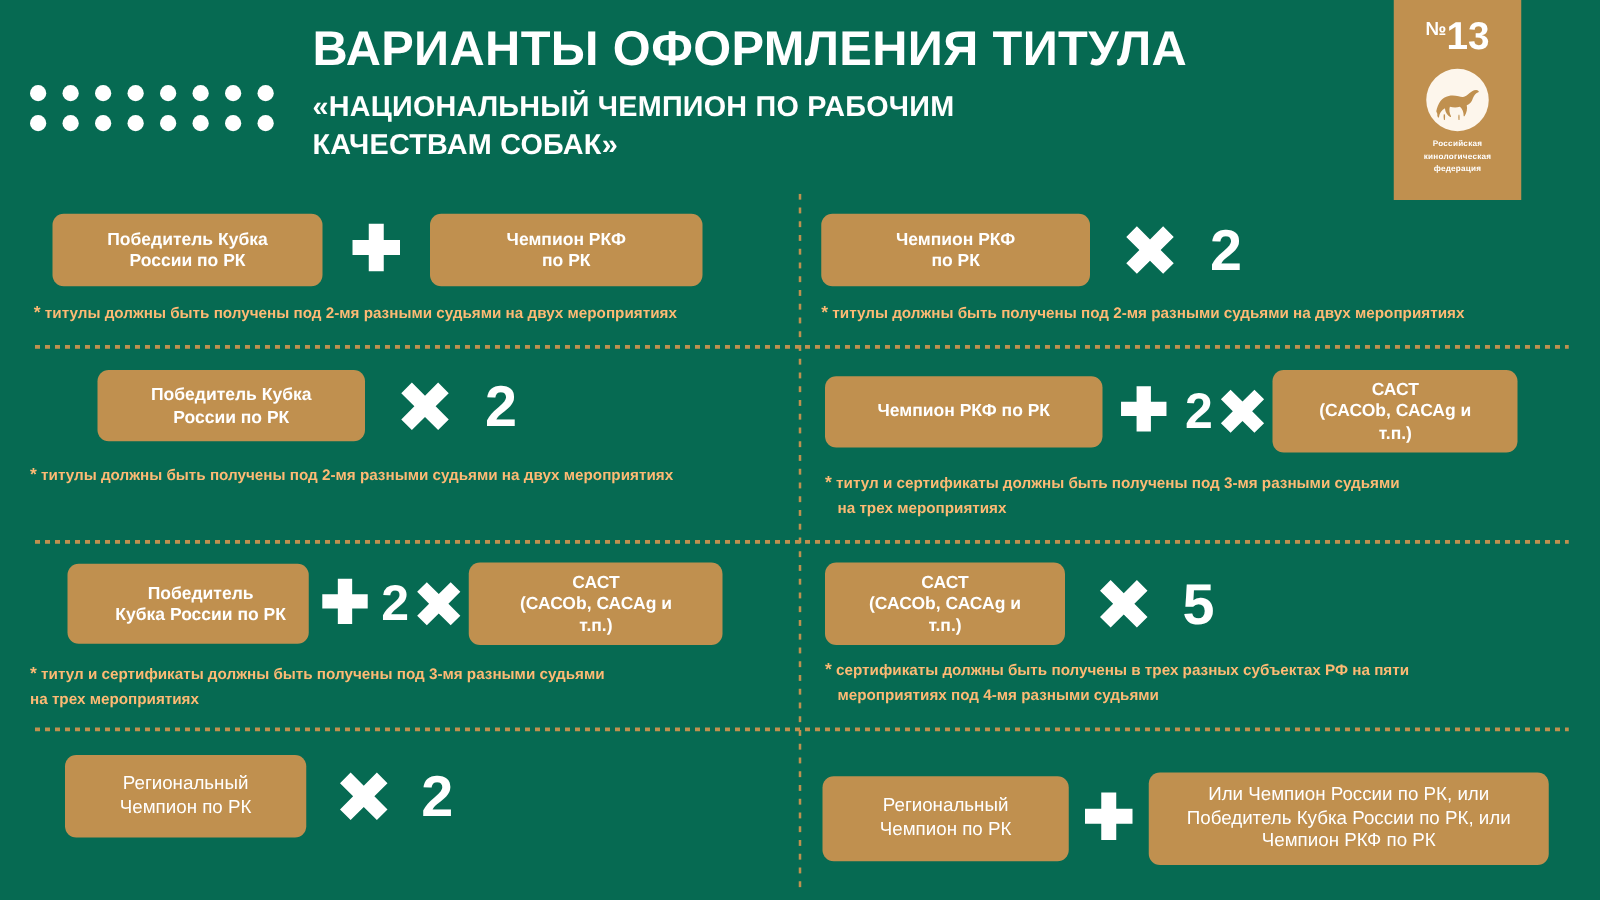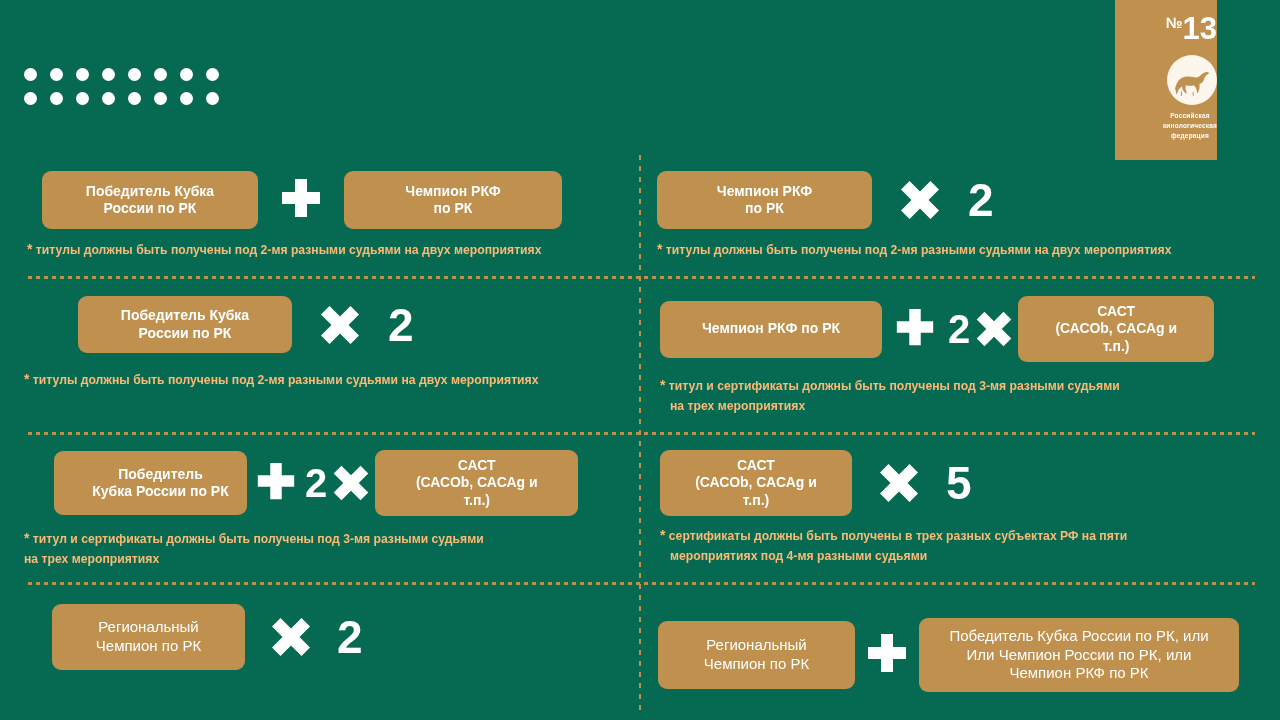--- a/index.html
+++ b/index.html
@@ -41,21 +41,21 @@
     font-size: 23px; font-weight: bold; line-height: 1.32;
     color: #ffffff; letter-spacing: .2px;
   }
 
   
   .badge {
     position: absolute; left: 1115px; top: 0;
     width: 102px; height: 160px;
     background: #c0904f;
     display: flex; flex-direction: column;
-    align-items: flex-end;
+    align-items: center;
   }
   .badge-number {
     margin-top: 13px;
     font-size: 31px; font-weight: bold; color: #ffffff;
     line-height: 1;
   }
   .badge-number sup { font-size: 15px; vertical-align: super; }
   .badge-logo {
     margin-top: 11px;
     width: 50px; height: 50px; border-radius: 50%;
@@ -137,20 +137,27 @@
     <i></i>
       <i></i>
       <i></i>
       <i></i>
       <i></i>
       <i></i>
       <i></i>
       <i></i>
   </div>
 
+  <div class="title-block">
+    <div class="main-title">ВАРИАНТЫ ОФОРМЛЕНИЯ ТИТУЛА</div>
+    <div class="sub-title">
+      <div>«НАЦИОНАЛЬНЫЙ ЧЕМПИОН ПО РАБОЧИМ</div>
+      <div>КАЧЕСТВАМ СОБАК»</div>
+    </div>
+  </div>
 
   <div class="badge">
     <div class="badge-number"><sup>№</sup><span>13</span></div>
     <div class="badge-logo">
       <svg width="40" height="34" viewBox="0 0 40 34" aria-hidden="true">
         <path fill="#c0904f" d="M3 26 c0.6-3 1.8-6 3.4-8.2 1.6-2.2 3.9-3.6 6.6-4.1 2.6-0.5 5.3-0.3 7.9 0.3 1.2 0.3 2.3 0.6 3.4 0.5 1.3-0.1 2.4-0.8 3.5-1.6 1.3-1 2.5-2.1 3.9-2.9 1-0.6 2.1-1 3.2-1 0.7 0 1.4 0.2 1.9 0.7 0.3 0.3 0.3 0.8-0.1 1-0.9 0.4-1.8 0.9-2.5 1.6-0.9 0.9-1.4 2.1-1.9 3.3-0.5 1.3-1 2.6-1.9 3.6-0.8 0.9-1.9 1.5-3 1.9 0.3 1.5 0.3 3 0 4.5-0.3 1.5-0.9 3-1.8 4.3-0.2 0.3-0.7 0.2-0.7-0.2 0-1.4-0.2-2.8-0.7-4.1-0.5-1.3-1.3-2.5-2.4-3.3-1.2 0.4-2.4 0.6-3.7 0.6-1.4 0-2.8-0.2-4.2-0.6-0.4 1.2-0.5 2.5-0.3 3.8 0.2 1.3 0.6 2.6 1.2 3.8 0.2 0.4-0.2 0.8-0.6 0.6-1.2-0.6-2.2-1.6-2.9-2.7-0.8-1.3-1.2-2.8-1.3-4.3-1.3 0.7-2.4 1.7-3.2 2.9-0.9 1.3-1.4 2.8-1.6 4.3-0.1 0.4-0.6 0.5-0.8 0.2-0.5-0.8-0.7-1.8-0.5-2.7z"></path>
         <path fill="#c0904f" d="M10 28.5 c0.1 1.4 0.1 2.8-0.1 4.2-0.1 0.4-0.7 0.4-0.8 0-0.3-1.4-0.3-2.9-0.1-4.3z"></path>
         <path fill="#c0904f" d="M21.5 28.8 c0.2 1.3 0.2 2.6 0.1 3.9-0.1 0.4-0.7 0.4-0.8 0-0.2-1.3-0.2-2.6 0-3.9z"></path>
       </svg>
     </div>
@@ -351,19 +358,19 @@
         <div>Чемпион по РК</div>
       </div>
     </div>
     <div class="op" style="width:64px;">
       <svg width="46" height="46" viewBox="0 0 46 46">
           <path fill="#ffffff" d="M17 2 h12 v13 h13 v12 h-13 v13 h-12 v-13 h-13 v-12 h13 z"></path>
         </svg>
     </div>
     <div class="pill reg" style="width:320px; height:74px;">
       <div>
+        <div>Или Чемпион России по РК, или</div>
         <div>Победитель Кубка России по РК, или</div>
-        <div>Или Чемпион России по РК, или</div>
         <div>Чемпион РКФ по РК</div>
       </div>
     </div>
   </div>
 </div>
 
 </body></html>

